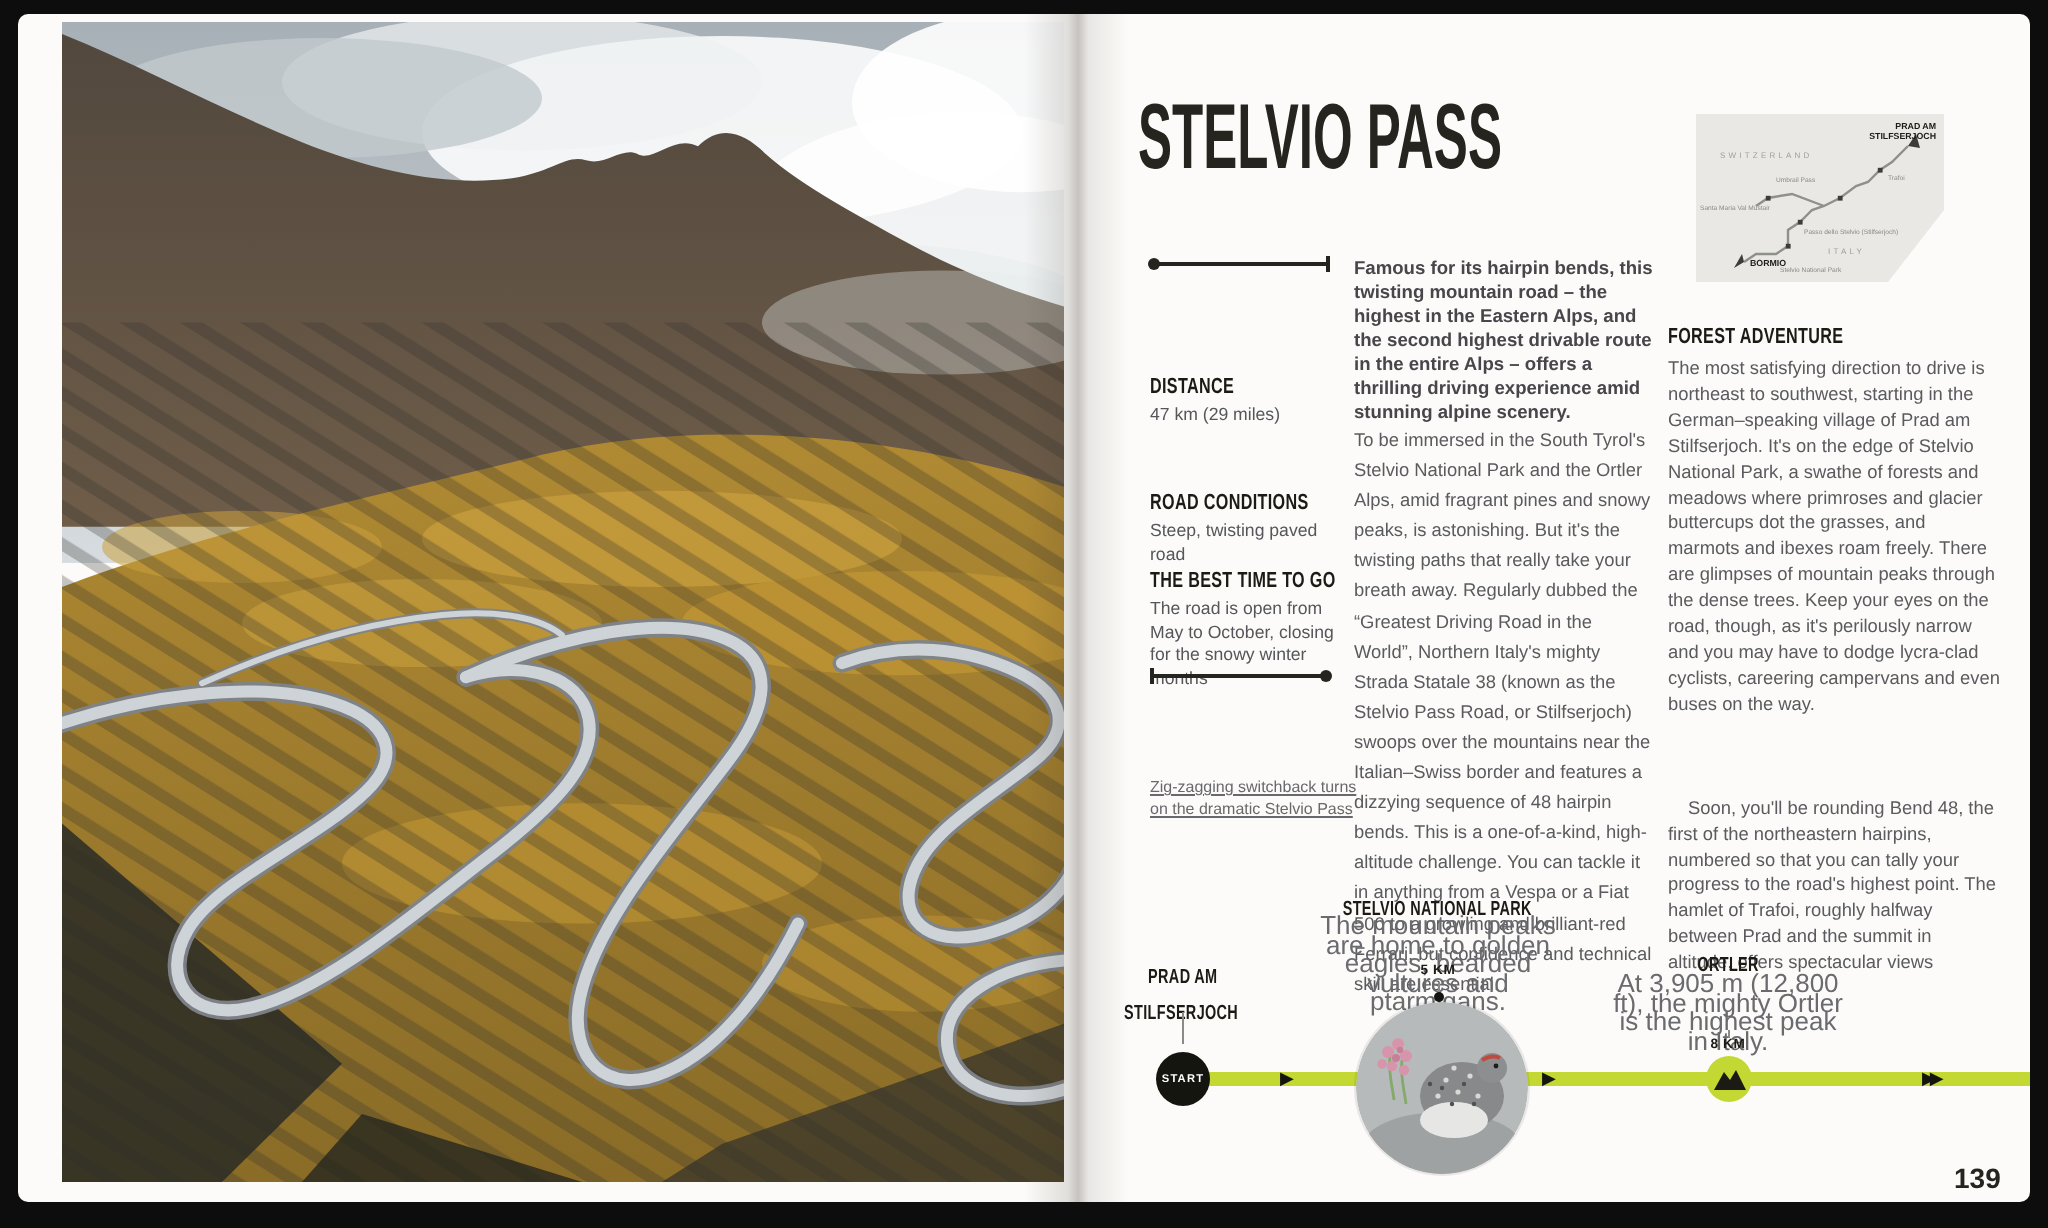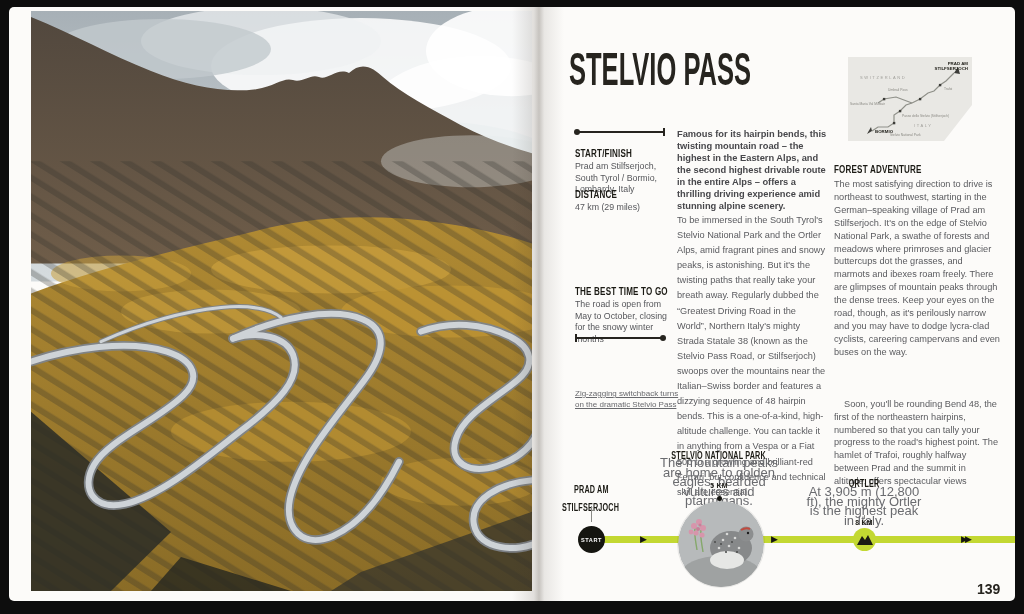--- a/index.html
+++ b/index.html
@@ -133,27 +133,27 @@
       <text x="96" y="33" font-size="3.3" fill="#8b8a84">Trafoi</text>
       <text x="54" y="60" font-size="3.3" fill="#8b8a84">Passo dello Stelvio (Stilfserjoch)</text>
       <text x="40" y="34" font-size="3.3" fill="#8b8a84">Umbrail Pass</text>
       <text x="2" y="48" font-size="3.3" fill="#8b8a84">Santa Maria Val Müstair</text>
       <text x="42" y="79" font-size="3.3" fill="#8b8a84">Stelvio National Park</text>
     </svg>
   </div>
 
   <div class="abs rule rule-l" style="left:566px;top:124px;width:90px;"></div>
 
-  <div class="abs" style="left:566px;top:136px;width:100px;">
-    <span class="hc">START/FINISH</span>
-    <div class="sideval">Prad am Stilfserjoch, South Tyrol / Bormio, Lombardy, Italy</div>
-  </div>
   <div class="abs" style="left:566px;top:177px;width:100px;">
     <span class="hc">DISTANCE</span>
     <div class="sideval">47 km (29 miles)</div>
+  </div>
+  <div class="abs" style="left:566px;top:235px;width:100px;">
+    <span class="hc">ROAD CONDITIONS</span>
+    <div class="sideval">Steep, twisting paved road</div>
   </div>
   <div class="abs" style="left:566px;top:274px;width:100px;">
     <span class="hc">THE BEST TIME TO GO</span>
     <div class="sideval">The road is open from May to October, closing for the snowy winter months</div>
   </div>
 
   <div class="abs rule rule-r" style="left:566px;top:330px;width:90px;"></div>
 
   <div class="abs caption" style="left:566px;top:382px;width:112px;">Zig-zagging switchback turns on the dramatic Stelvio Pass</div>
 

